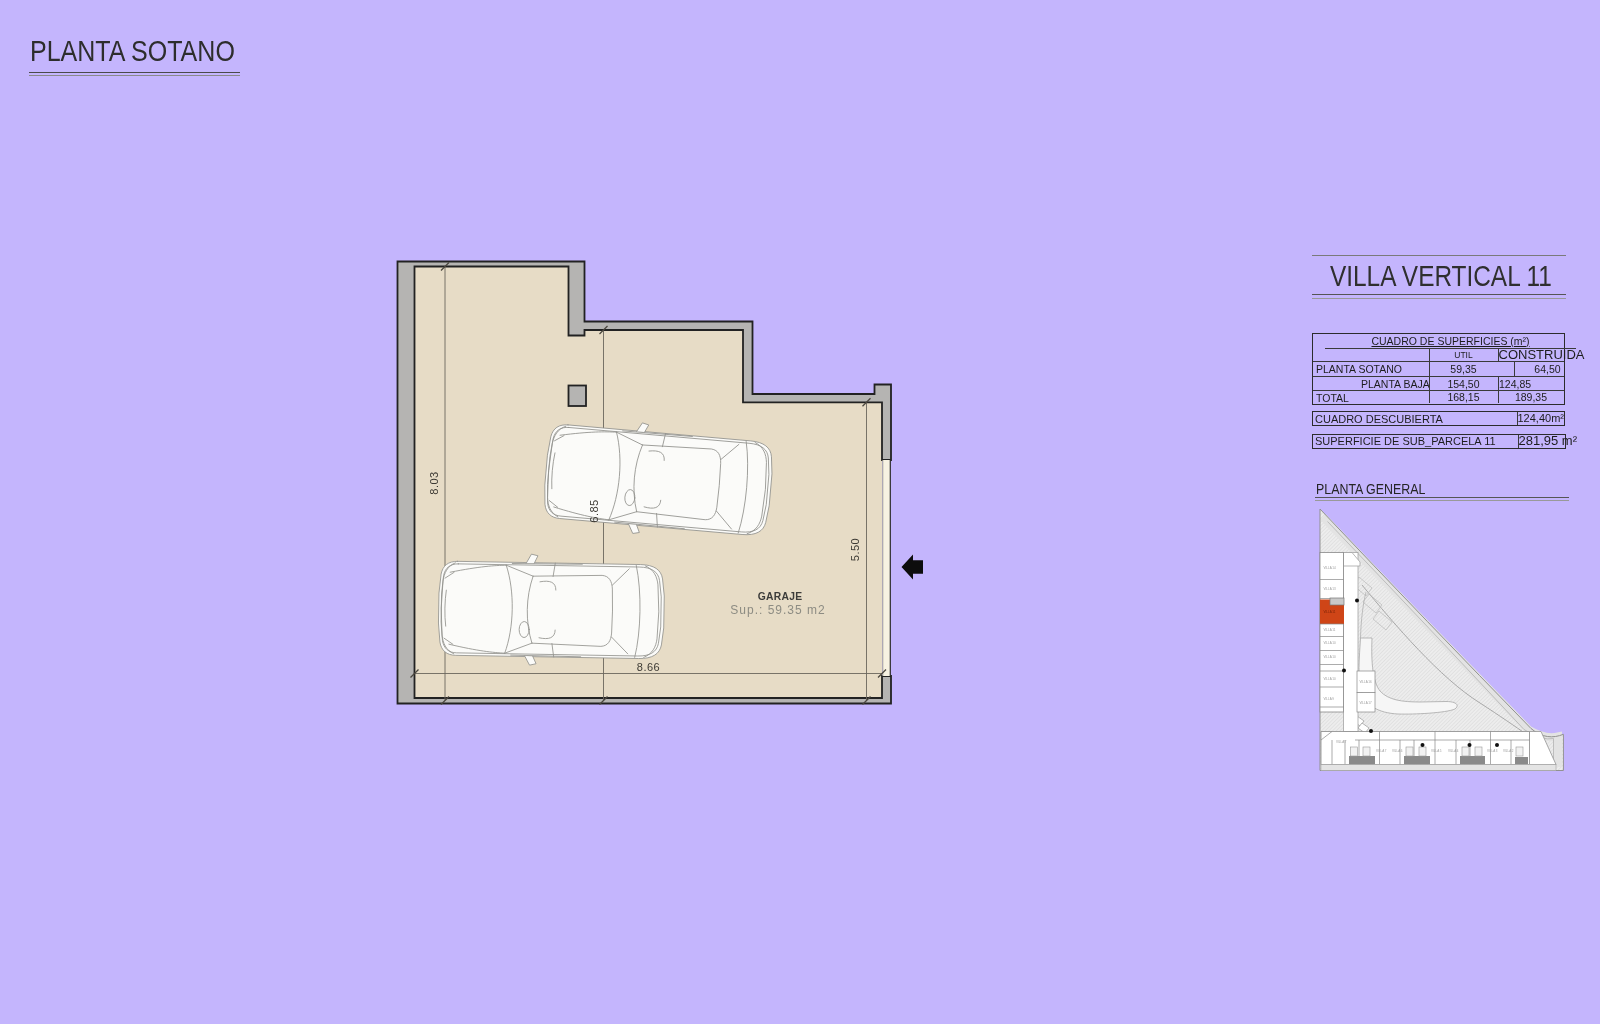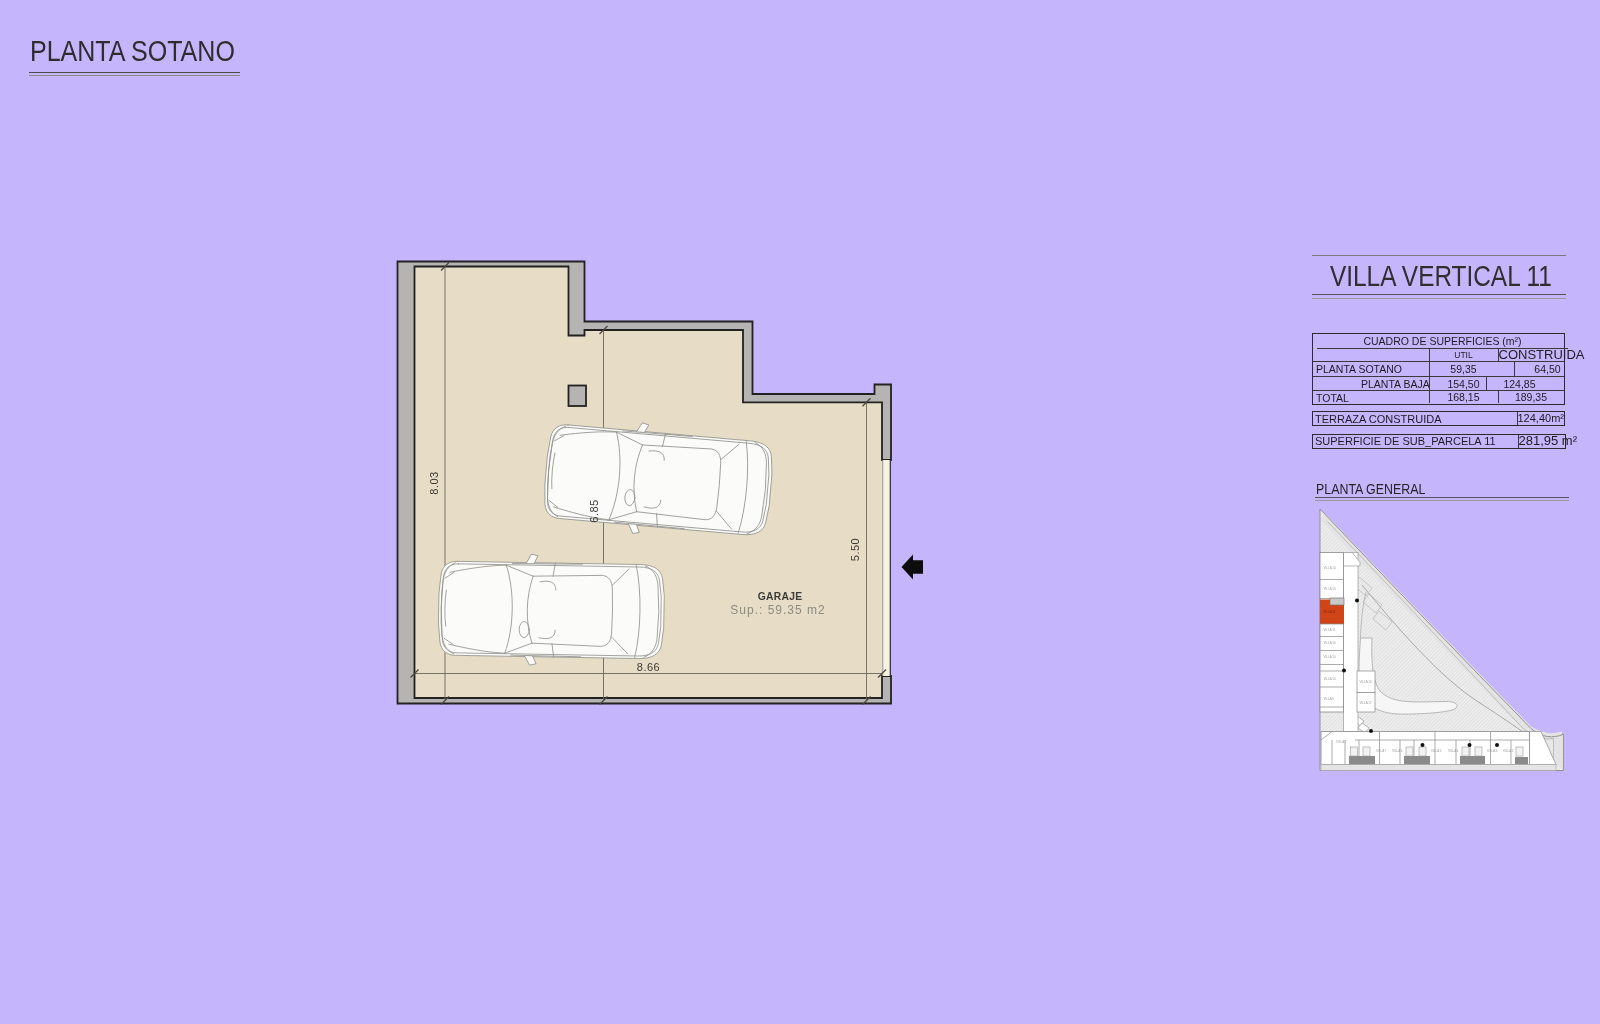--- a/index.html
+++ b/index.html
@@ -123,48 +123,48 @@
   <div class="abs" style="left:1312px;top:254.5px;width:254px;height:1px;background:#7a7a7a;"></div>
 
   <div class="abs" style="left:1330px;top:259px;font-size:30px;color:#2f2f2f;letter-spacing:0px;white-space:nowrap;transform:scaleX(0.813);transform-origin:left top;">VILLA VERTICAL 11</div>
 
   <div class="abs" style="left:1312px;top:293.5px;width:254px;height:1.2px;background:#555;"></div>
 
   <div class="abs" style="left:1312px;top:297.5px;width:254px;height:1px;background:#999;"></div>
 
   <div class="abs" style="left:1312px;top:332.5px;width:253px;height:72px;border:1.4px solid #2c2c2c;box-sizing:border-box;font-size:10.5px;color:#1d1d1d;">
 
-    <div class="abs" style="left:4px;top:0;width:100%;height:15px;border-bottom:1px solid #3a3a3a;box-sizing:border-box;text-align:center;line-height:14px;font-size:10.5px;">CUADRO DE SUPERFICIES (m²)</div>
+    <div class="abs" style="left:12px;top:0;width:100%;height:15px;border-bottom:1px solid #3a3a3a;box-sizing:border-box;text-align:center;line-height:14px;font-size:10.5px;text-decoration:underline;">CUADRO DE SUPERFICIES (m²)</div>
 
     <div class="abs" style="left:0;top:15px;width:100%;height:13px;border-bottom:1px solid #3a3a3a;box-sizing:border-box;">
       <div class="abs" style="left:115.5px;top:0;width:69px;height:13px;border-left:1px solid #3a3a3a;text-align:center;line-height:12px;font-size:8.5px;box-sizing:border-box;">UTIL</div>
       <div class="abs" style="left:184.5px;top:0;width:66px;height:13px;border-left:1px solid #3a3a3a;text-align:center;line-height:12px;font-size:13px;box-sizing:border-box;">CONSTRUIDA</div>
     </div>
 
     <div class="abs" style="left:0;top:28px;width:100%;height:15px;border-bottom:1px solid #3a3a3a;box-sizing:border-box;">
       <div class="abs" style="left:3px;top:1px;">PLANTA SOTANO</div>
       <div class="abs" style="left:115.5px;top:0;width:69px;height:15px;border-left:1px solid #3a3a3a;text-align:center;line-height:14px;box-sizing:border-box;">59,35</div>
       <div class="abs" style="left:201px;top:0;width:66px;height:15px;border-left:1px solid #3a3a3a;text-align:center;line-height:14px;box-sizing:border-box;">64,50</div>
     </div>
 
     <div class="abs" style="left:0;top:43px;width:100%;height:14px;border-bottom:1px solid #3a3a3a;box-sizing:border-box;">
       <div class="abs" style="left:15px;top:1px;padding-left:33px;">PLANTA BAJA</div>
       <div class="abs" style="left:115.5px;top:0;width:69px;height:14px;border-left:1px solid #3a3a3a;text-align:center;line-height:14px;box-sizing:border-box;">154,50</div>
-      <div class="abs" style="left:173px;top:0;width:66px;height:14px;border-left:1px solid #3a3a3a;text-align:center;line-height:14px;box-sizing:border-box;">124,85</div>
+      <div class="abs" style="left:185px;top:0;width:66px;height:14px;border-left:1px solid #3a3a3a;text-align:left;line-height:14px;box-sizing:border-box;">124,85</div>
     </div>
 
     <div class="abs" style="left:0;top:57px;width:100%;height:12.2px;box-sizing:border-box;">
       <div class="abs" style="left:3px;top:1px;">TOTAL</div>
       <div class="abs" style="left:115.5px;top:0;width:69px;height:12.2px;border-left:1px solid #3a3a3a;text-align:center;line-height:12px;box-sizing:border-box;">168,15</div>
       <div class="abs" style="left:184.5px;top:0;width:66px;height:12.2px;border-left:1px solid #3a3a3a;text-align:center;line-height:12px;box-sizing:border-box;">189,35</div>
     </div>
   </div>
 
   <div class="abs" style="left:1312px;top:411.3px;width:253px;height:15px;border:1.3px solid #2c2c2c;box-sizing:border-box;font-size:11px;color:#1d1d1d;">
-    <div class="abs" style="left:2px;top:0.5px;">TERRAZA CONSTRUIDA</div>
+    <div class="abs" style="left:2px;top:0.5px;">CUADRO DESCUBIERTA</div>
     <div class="abs" style="left:203.5px;top:0;width:47px;height:13px;border-left:1px solid #3a3a3a;text-align:center;line-height:12px;box-sizing:border-box;">124,40m²</div>
   </div>
 
   <div class="abs" style="left:1312px;top:433.8px;width:254px;height:15px;border:1.3px solid #2c2c2c;box-sizing:border-box;font-size:11px;color:#1d1d1d;">
     <div class="abs" style="left:2px;top:0.5px;white-space:nowrap;">SUPERFICIE DE SUB_PARCELA  11</div>
     <div class="abs" style="left:204.5px;top:0;width:48px;height:13px;border-left:1px solid #3a3a3a;text-align:center;line-height:12px;box-sizing:border-box;white-space:nowrap;font-size:13px;">281,95 m²</div>
   </div>
 
   <div class="abs" style="left:1316px;top:479.5px;font-size:15.5px;color:#252525;letter-spacing:0px;white-space:nowrap;transform:scaleX(0.8);transform-origin:left top;">PLANTA  GENERAL</div>
 

